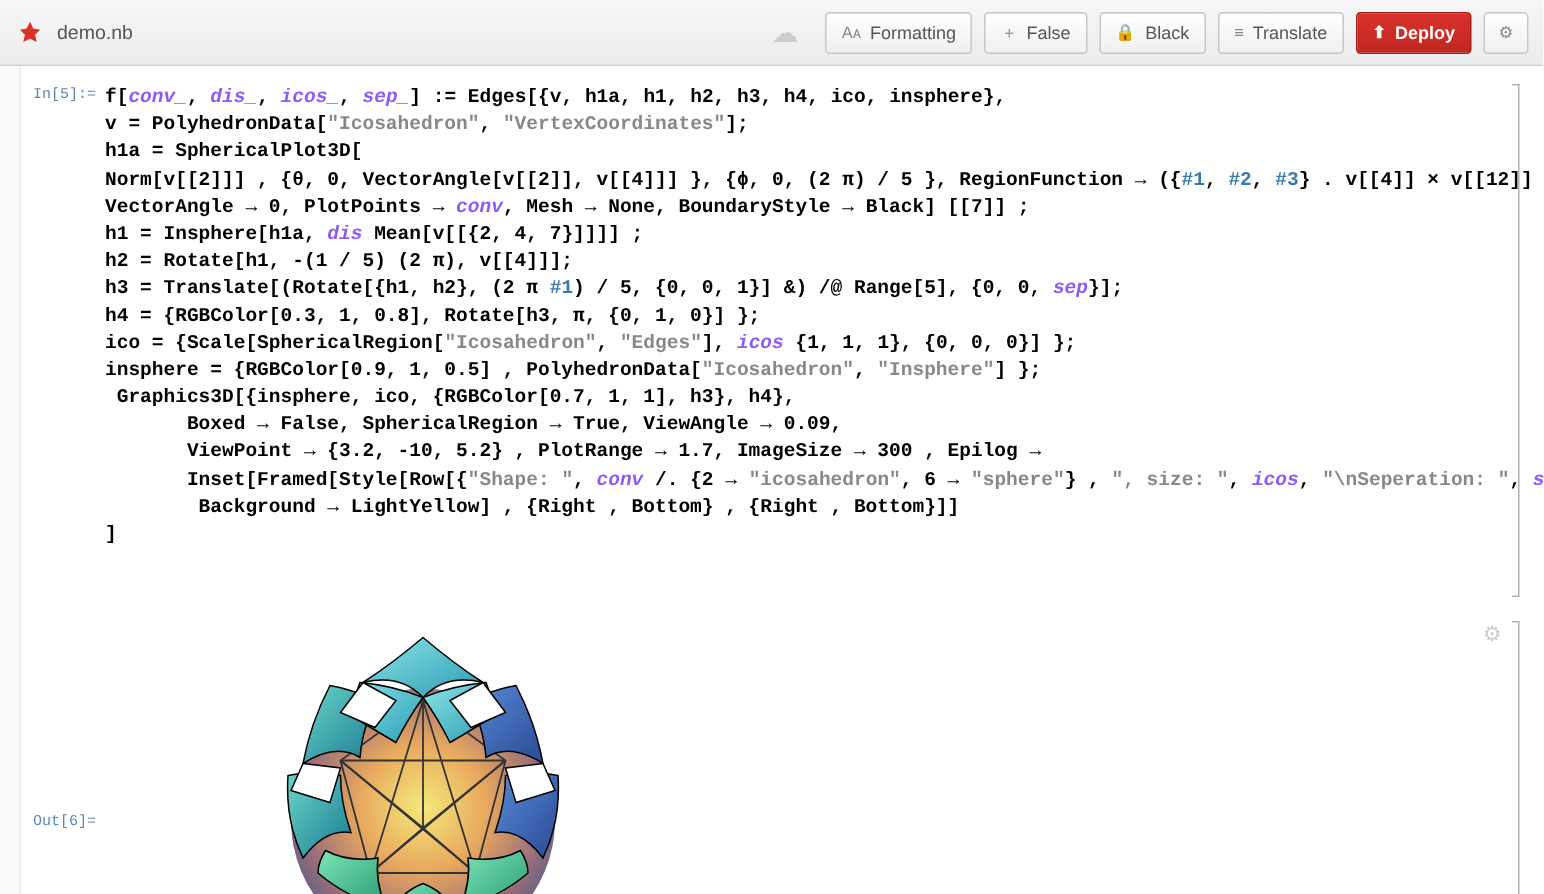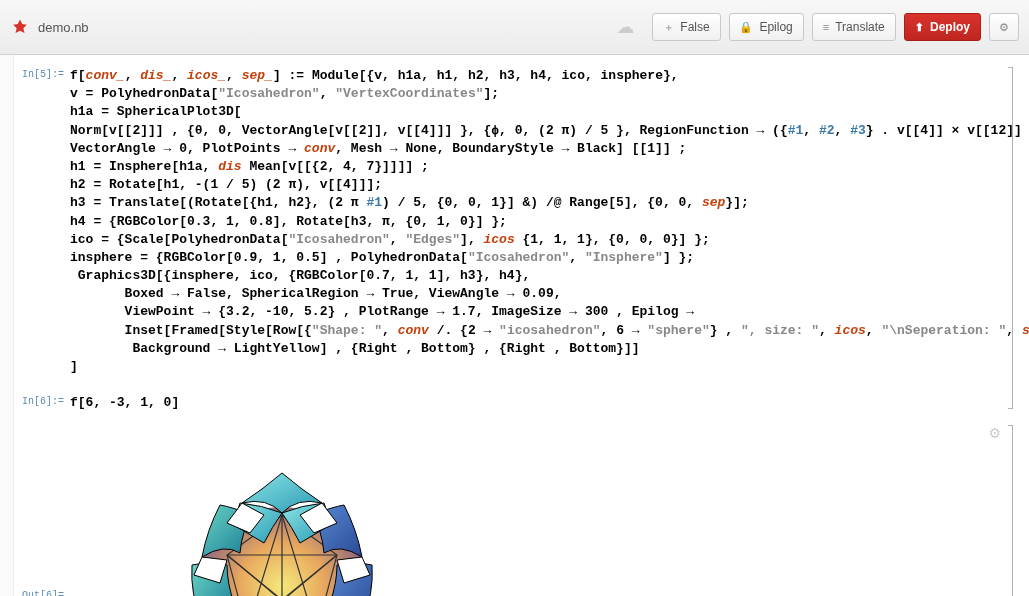--- a/index.html
+++ b/index.html
@@ -4,21 +4,21 @@
   <style>
     * { margin: 0; padding: 0; box-sizing: border-box; }
     body {
       font-family: -apple-system, BlinkMacSystemFont, "Segoe UI", sans-serif;
       background: #fff;
       width: 1029px;
       height: 596px;
       overflow: hidden;
     }
     .topbar {
-      height: 55px;
+      height: 44px;
       background: linear-gradient(#f7f7f7, #ececec);
       border-bottom: 1px solid #d0d0d0;
       display: flex;
       align-items: center;
       padding: 0 10px;
       gap: 8px;
     }
     .app-icon {
       width: 20px;
       height: 20px;
@@ -96,21 +96,21 @@
     }
     .cell-body {
       flex: 1;
       font-family: Consolas, Monaco, "Courier New", monospace;
       font-size: 13px;
       line-height: 1.4;
       color: #000;
       white-space: pre;
       font-weight: 600;
     }
-    .cell-body .g { color: #c2410c; font-style: italic; }
+    .cell-body .g { color: #8b5cf6; font-style: italic; }
     .cell-body .s { color: #888; }
     .cell-body .p { color: #3a7aaa; }
     .out-gear {
       position: absolute;
       right: 28px;
       top: 370px;
       color: #ccc;
       font-size: 14px;
     }
     .bracket-right {
@@ -153,26 +153,30 @@
 <div class="topbar">
   <span class="app-icon">
     <svg viewBox="0 0 24 24">
         <polygon points="12,2 15,8 21,9 16.5,13.5 18,20 12,17 6,20 7.5,13.5 3,9 9,8" fill="#d9322c"></polygon>
       </svg>
   </span>
   <span class="filename">demo.nb</span>
   <span class="spacer"></span>
   <span class="cloud-icon">☁</span>
   <button class="toolbar-btn">
+    <span class="ico">Aᴀ</span>
+    <span>Formatting</span>
+  </button>
+  <button class="toolbar-btn">
     <span class="ico">＋</span>
     <span>False</span>
   </button>
   <button class="toolbar-btn">
     <span class="ico">🔒</span>
-    <span>Epilog</span>
+    <span>Black</span>
   </button>
   <button class="toolbar-btn">
     <span class="ico">≡</span>
     <span>Translate</span>
   </button>
   <button class="toolbar-btn deploy-btn">
     <span class="ico">⬆</span>
     <span>Deploy</span>
   </button>
   <button class="toolbar-btn gear-btn">
@@ -180,43 +184,39 @@
   </button>
 </div>
 
 <div class="content">
   <div class="left-strip"></div>
   <div class="notebook">
     <div class="bracket-right"></div>
 
     <div class="cell">
       <div class="cell-label">In[5]:=</div>
-      <div class="cell-body"><span>f[</span><span class="g">conv_</span><span>, </span><span class="g">dis_</span><span>, </span><span class="g">icos_</span><span>, </span><span class="g">sep_</span><span>] := Module[{v, h1a, h1, h2, h3, h4, ico, insphere},</span>
+      <div class="cell-body"><span>f[</span><span class="g">conv_</span><span>, </span><span class="g">dis_</span><span>, </span><span class="g">icos_</span><span>, </span><span class="g">sep_</span><span>] := Edges[{v, h1a, h1, h2, h3, h4, ico, insphere},</span>
 <span>v = PolyhedronData[</span><span class="s">"Icosahedron"</span><span>, </span><span class="s">"VertexCoordinates"</span><span>];</span>
 <span>h1a = SphericalPlot3D[</span>
 <span>Norm[v[[2]]] , {θ, 0, VectorAngle[v[[2]], v[[4]]] }, {ϕ, 0, (2 π) / 5 }, RegionFunction → ({</span><span class="p">#1</span><span>, </span><span class="p">#2</span><span>, </span><span class="p">#3</span><span>} . v[[4]] × v[[12]] &gt; 0 &amp;) ,</span>
-<span>VectorAngle → 0, PlotPoints → </span><span class="g">conv</span><span>, Mesh → None, BoundaryStyle → Black] [[1]] ;</span>
+<span>VectorAngle → 0, PlotPoints → </span><span class="g">conv</span><span>, Mesh → None, BoundaryStyle → Black] [[7]] ;</span>
 <span>h1 = Insphere[h1a, </span><span class="g">dis</span><span> Mean[v[[{2, 4, 7}]]]] ;</span>
 <span>h2 = Rotate[h1, -(1 / 5) (2 π), v[[4]]];</span>
 <span>h3 = Translate[(Rotate[{h1, h2}, (2 π </span><span class="p">#1</span><span>) / 5, {0, 0, 1}] &amp;) /@ Range[5], {0, 0, </span><span class="g">sep</span><span>}];</span>
 <span>h4 = {RGBColor[0.3, 1, 0.8], Rotate[h3, π, {0, 1, 0}] };</span>
-<span>ico = {Scale[PolyhedronData[</span><span class="s">"Icosahedron"</span><span>, </span><span class="s">"Edges"</span><span>], </span><span class="g">icos</span><span> {1, 1, 1}, {0, 0, 0}] };</span>
+<span>ico = {Scale[SphericalRegion[</span><span class="s">"Icosahedron"</span><span>, </span><span class="s">"Edges"</span><span>], </span><span class="g">icos</span><span> {1, 1, 1}, {0, 0, 0}] };</span>
 <span>insphere = {RGBColor[0.9, 1, 0.5] , PolyhedronData[</span><span class="s">"Icosahedron"</span><span>, </span><span class="s">"Insphere"</span><span>] };</span>
 <span> Graphics3D[{insphere, ico, {RGBColor[0.7, 1, 1], h3}, h4},</span>
 <span>       Boxed → False, SphericalRegion → True, ViewAngle → 0.09,</span>
 <span>       ViewPoint → {3.2, -10, 5.2} , PlotRange → 1.7, ImageSize → 300 , Epilog →</span>
 <span>       Inset[Framed[Style[Row[{</span><span class="s">"Shape: "</span><span>, </span><span class="g">conv</span><span> /. {2 → </span><span class="s">"icosahedron"</span><span>, 6 → </span><span class="s">"sphere"</span><span>} , </span><span class="s">", size: "</span><span>, </span><span class="g">icos</span><span>, </span><span class="s">"\nSeperation: "</span><span>, </span><span class="g">sep</span>
 <span>        Background → LightYellow] , {Right , Bottom} , {Right , Bottom}]]</span>
 <span>]</span></div>
     </div>
 
-    <div class="cell">
-      <div class="cell-label">In[6]:=</div>
-      <div class="cell-body">f[6, -3, 1, 0]</div>
-    </div>
     <span class="out-gear">⚙</span>
 
     <div class="cell">
       <div class="cell-label" style="padding-top:160px">Out[6]=</div>
       <div class="cell-body">
         <svg class="graphic3d" viewBox="0 0 300 200">
           <defs>
             <radialGradient id="sph" cx="50%" cy="45%" r="60%">
               <stop offset="0%" stop-color="#f5e97a"></stop>
               <stop offset="40%" stop-color="#e8a85e"></stop>

